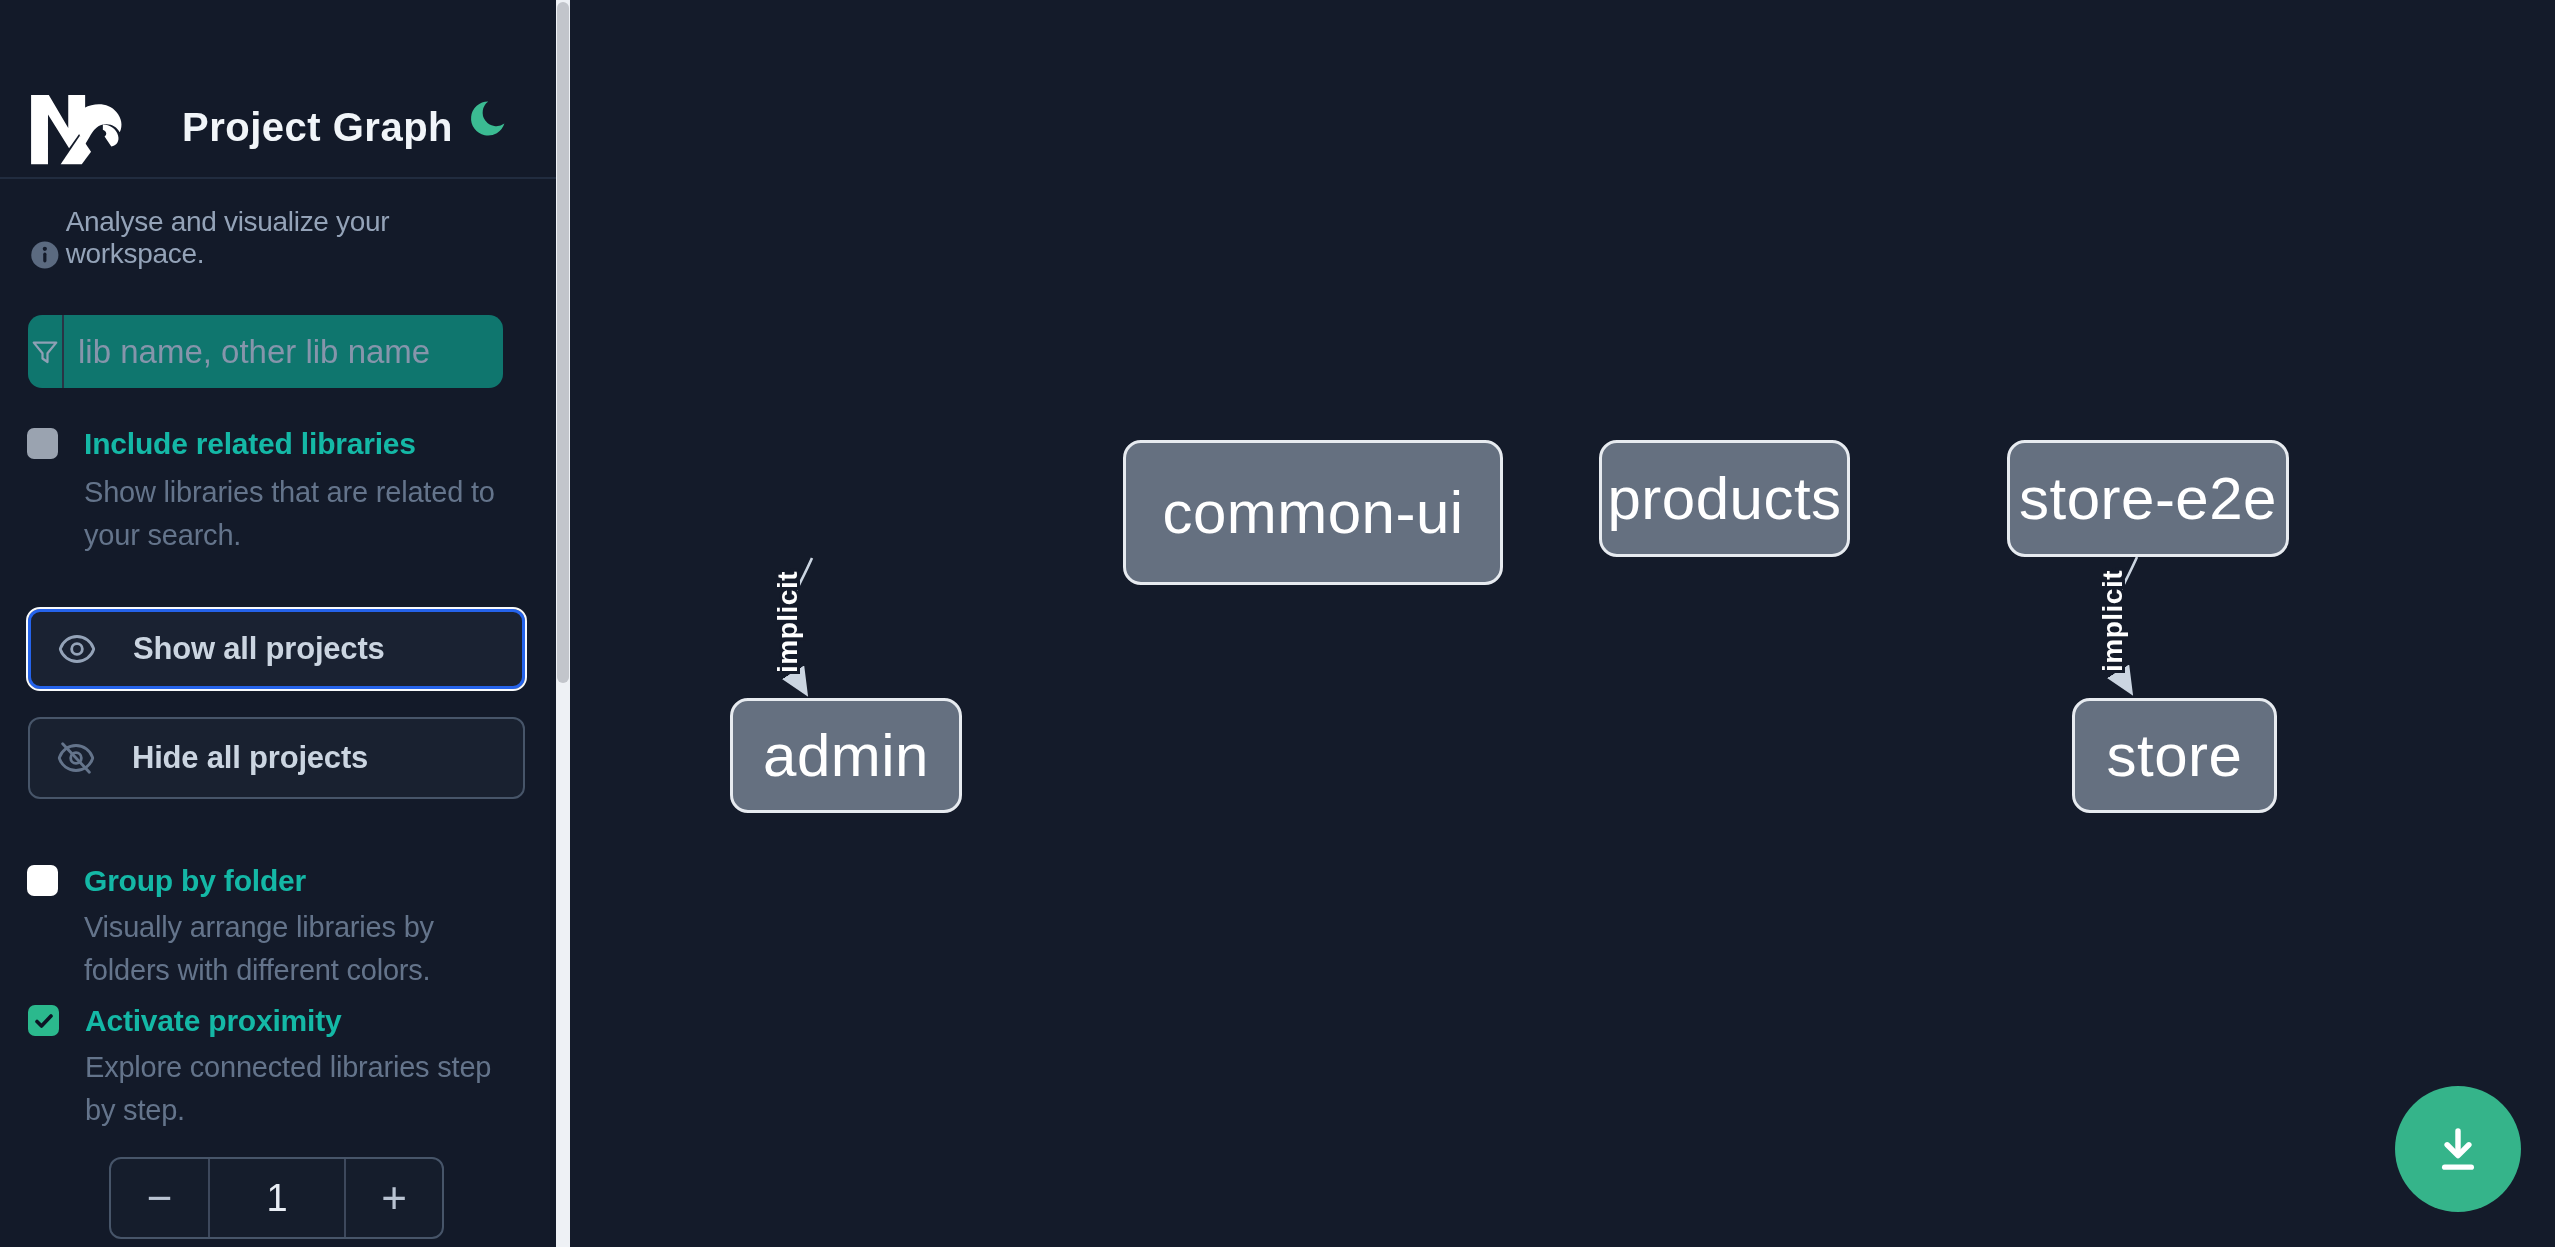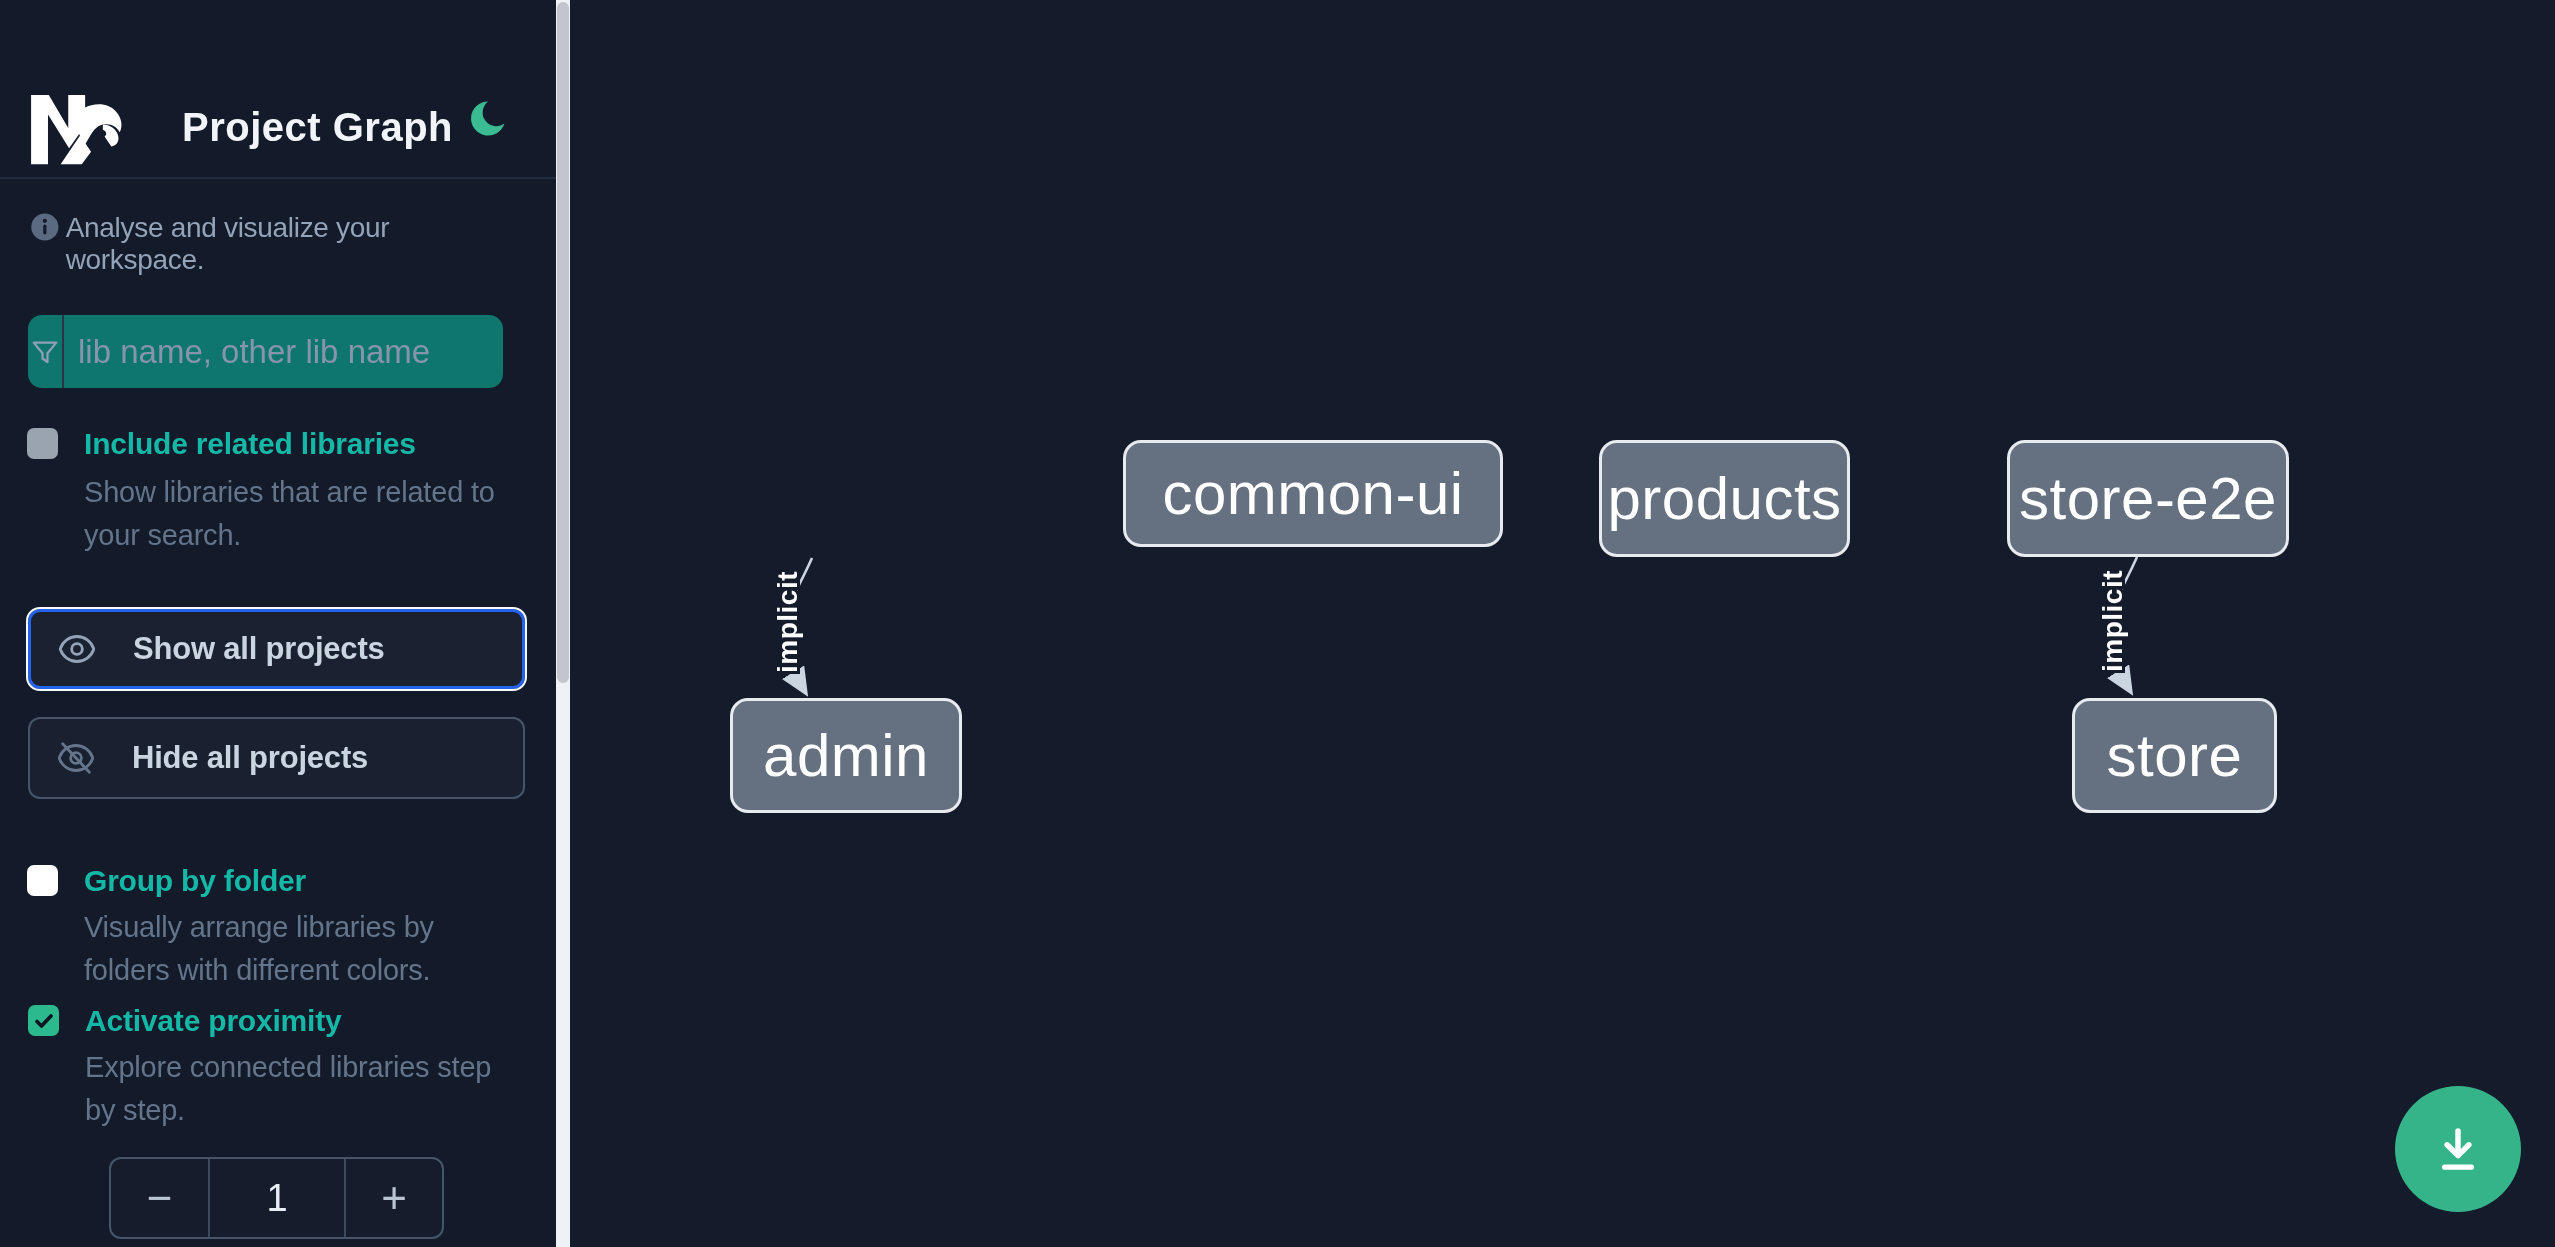--- a/index.html
+++ b/index.html
@@ -21,21 +21,21 @@
   .app-title {
     position: absolute; left: 182px; top: 73px;
     font-size: 40px; font-weight: 700; color: #f1f5f9; letter-spacing: 0.5px;
   }
   .theme-toggle {
     position: absolute; left: 462px; top: 62px; width: 52px; height: 52px;
     background: transparent; border: none; cursor: pointer;
   }
   .sb-divider { position: absolute; left: 0; top: 177px; width: 556px; height: 2px; background: #212c3f; }
 
-  .tagline-row { position: absolute; left: 30px; top: 212px; width: 500px; display: flex; align-items: flex-start; gap: 6px; }
+  .tagline-row { position: absolute; left: 30px; top: 206px; width: 500px; display: flex; align-items: flex-end; gap: 6px; }
   .tagline-text { font-size: 28px; font-weight: 500; color: #94a3b8; letter-spacing: -0.3px; }
 
   .searchbox {
     position: absolute; left: 28px; top: 315px; width: 475px; height: 73px;
     background: #0f766e; border-radius: 14px; display: flex; align-items: stretch; overflow: hidden;
   }
   .funnel-cell { width: 65px; display: flex; align-items: center; justify-content: center; border-right: 2px solid #2a3445; }
   .search-input {
     flex: 1; background: transparent; border: none; outline: none;
     font-family: "Liberation Sans", sans-serif; font-size: 33px; color: #cbd5e1; padding: 0 0 0 14px;
@@ -199,21 +199,21 @@
       <path d="M0 0 L11 5 L0 10 z" fill="#cbd5e1"></path>
     </marker>
   </defs>
 <path d="M812 558 C796 594 781 612 784 641 C787 663 796 677 804 690" class="edge-path" marker-end="url(#arrowhead)"></path>
     <text x="790" y="622" transform="rotate(-90 790 622)" class="edge-label">implicit</text>
     <path d="M2137 557 C2121 593 2106 611 2109 640 C2112 662 2121 676 2129 689" class="edge-path" marker-end="url(#arrowhead)"></path>
     <text x="2115" y="621" transform="rotate(-90 2115 621)" class="edge-label">implicit</text>
   </svg>
 
 <div id="node-layer" style="position:absolute;left:0;top:0;width:2555px;height:1247px;pointer-events:none;">
-    <div class="graph-node" style="left: 1123px; top: 440px; width: 380px; height: 107px; pointer-events: auto;">common-ui</div>
+    <div class="graph-node" style="left: 1123px; top: 440px; width: 380px; height: 145px; pointer-events: auto;">common-ui</div>
     <div class="graph-node" style="left: 1599px; top: 440px; width: 251px; height: 117px; pointer-events: auto;">products</div>
     <div class="graph-node" style="left: 2007px; top: 440px; width: 282px; height: 117px; pointer-events: auto;">store-e2e</div>
     <div class="graph-node" style="left: 730px; top: 698px; width: 232px; height: 115px; pointer-events: auto;">admin</div>
     <div class="graph-node" style="left: 2072px; top: 698px; width: 205px; height: 115px; pointer-events: auto;">store</div>
   </div>
 
 <button class="fab">
   <svg width="58" height="58" viewBox="0 0 48 48" fill="none" stroke="#ffffff" stroke-width="4.5" stroke-linecap="round" stroke-linejoin="round">
     <path d="M24 9v19"></path>
     <path d="M15 20.5 L24 29.5 L33 20.5"></path>

